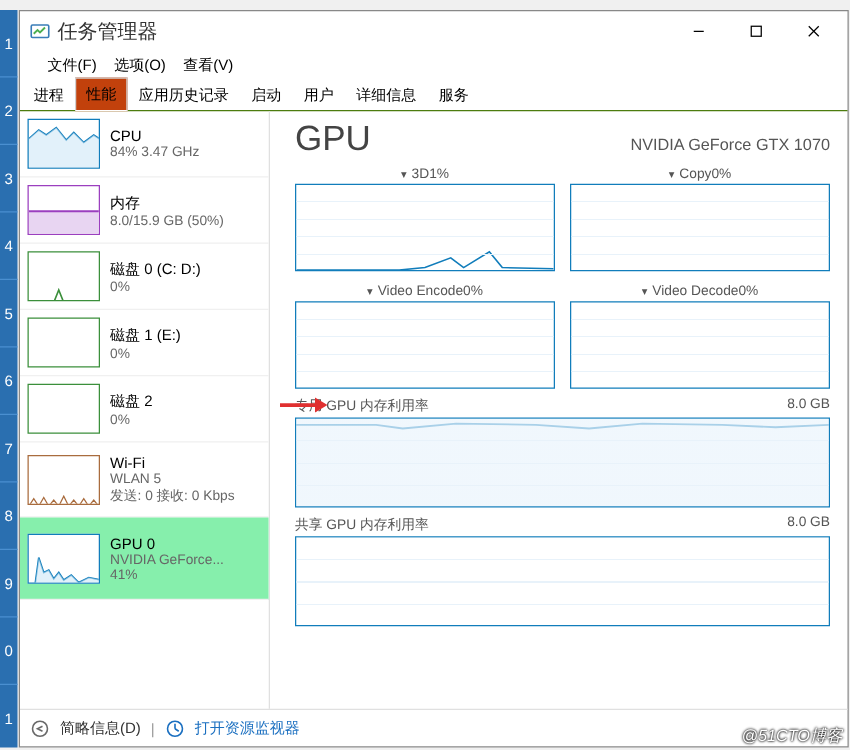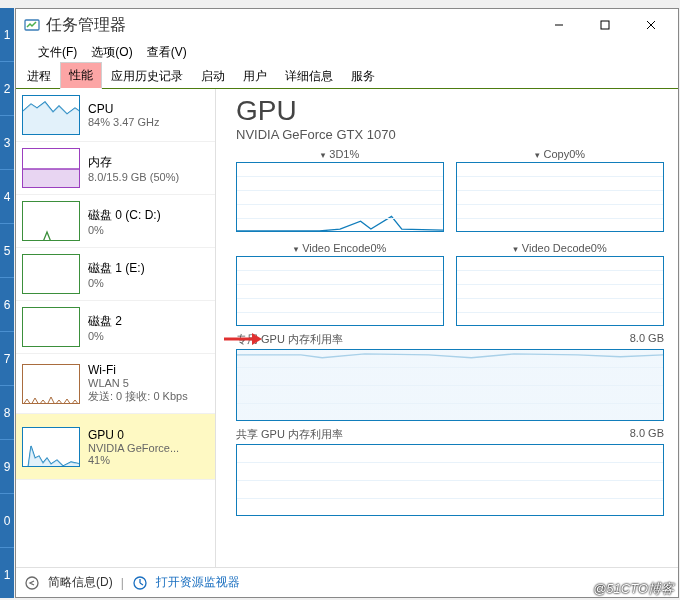--- a/index.html
+++ b/index.html
@@ -22,42 +22,42 @@
   .titlebar .spacer { flex: 1; }
   .winbtn { width: 46px; height: 32px; display: flex; align-items: center; justify-content: center; color: #333; }
 
   
   .menubar { height: 22px; display: flex; align-items: center; padding: 0 16px; gap: 2px; }
   .menuitem { padding: 2px 6px; font-size: 12px; color: #000; }
 
   
   .tabs { height: 26px; display: flex; align-items: flex-end; padding: 0 2px; border-bottom: 1px solid #4d7c0f; }
   .tab { padding: 4px 8px; font-size: 12px; color: #000; border: 1px solid transparent; border-bottom: none; position: relative; top: 1px; }
-  .tab.active { background: #fca5a5; border-color: #d0d0d0; border-bottom: 1px solid #fff; }
+  .tab.active { background: #c2410c; border-color: #d0d0d0; border-bottom: 1px solid #fff; }
 
   .body { flex: 1; display: flex; min-height: 0; }
 
   
   .sidebar { width: 200px; border-right: 1px solid #e0e0e0; overflow: hidden; display:flex; flex-direction:column; }
   .sideitem { height: 53px; display: flex; align-items: center; padding: 4px 6px; gap: 8px; border-bottom: 1px solid #f0f0f0; position: relative; }
-  .sideitem.selected { background: #fef9c3; }
+  .sideitem.selected { background: #86efac; }
   .thumb { width: 58px; height: 40px; border: 1px solid #117dbb; background: #fff; position: relative; overflow: hidden; flex-shrink:0; }
   .thumb.mem { border-color: #9b3fbf; }
   .thumb.disk { border-color: #3b8f3b; }
   .thumb.net { border-color: #a96c3e; }
   .thumb.gpu { border-color: #117dbb; }
   .sidetext { display: flex; flex-direction: column; overflow: hidden; }
   .sidetext .t1 { font-size: 12px; color: #000; white-space: nowrap; }
   .sidetext .t2 { font-size: 11px; color: #666; white-space: nowrap; overflow:hidden; text-overflow:ellipsis; max-width:120px; }
   .sidetext .t3 { font-size: 11px; color: #666; white-space: nowrap; }
   .redarrow { position:absolute; left:8px; top:18px; pointer-events:none; }
 
   
   .detail { flex: 1; padding: 6px 14px 0 20px; overflow: hidden; display: flex; flex-direction: column; }
-  .detail-head { display: flex; align-items: baseline; margin-bottom: 6px; flex-direction: column; }
+  .detail-head { display: flex; align-items: baseline; justify-content: space-between; margin-bottom: 6px; }
   .detail-head .big { font-size: 28px; font-weight: 400; color: #444; }
   .detail-head .small { font-size: 13px; color: #555; }
 
   .chartgrid { display: grid; grid-template-columns: 1fr 1fr; gap: 10px 12px; }
   .chartblock { }
   .chartblock .chhead { display:flex; align-items:center; justify-content:center; font-size:11px; color:#555; margin-bottom:2px; }
   .chhead .chev { font-size:9px; margin-right:4px; color:#555; }
   .chartbox { height: 70px; border: 1px solid #117dbb; background: #fff; position:relative; overflow:hidden; }
   .chartbox .grid { position:absolute; inset:0; background:
     repeating-linear-gradient(to bottom, transparent 0 13px, #e8f2fa 13px 14px); }

